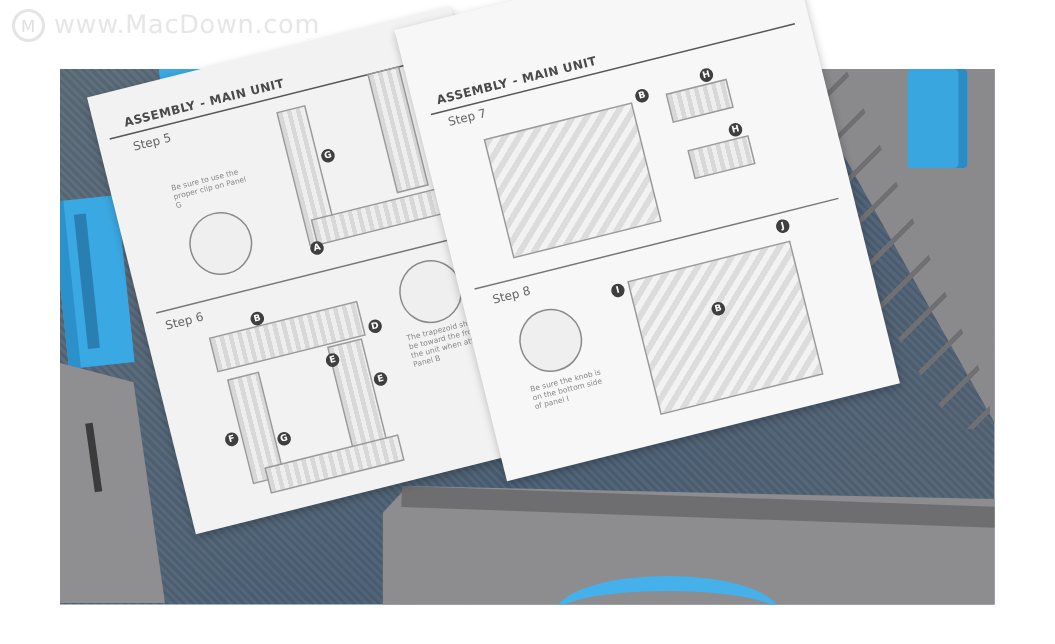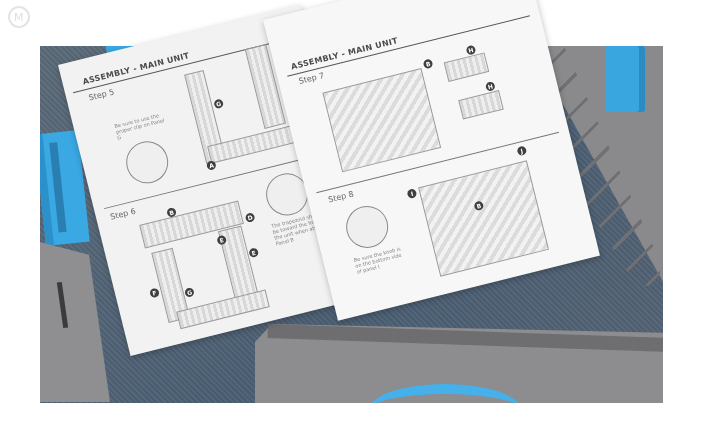--- a/index.html
+++ b/index.html
@@ -38,20 +38,21 @@
   .diagram{position:absolute;border:1px solid #9a9a9a;background:repeating-linear-gradient(90deg,#d8d8d8 0 3px,#eeeeee 3px 6px);}
   .detail-circle{position:absolute;width:40px;height:40px;border:1px solid #8a8a8a;border-radius:50%;background:#efefef;}
   .badge{position:absolute;width:9px;height:9px;border-radius:50%;background:#3f3f3f;color:#fff;font-size:6px;line-height:9px;text-align:center;font-weight:bold;}
   .divider{position:absolute;height:1px;background:#777;}
 </style>
 </head>
 <body>
 
 <div class="watermark">
   <span class="wm-logo">M</span>
+  <span>www.MacDown.com</span>
 </div>
 
 <div class="photo">
   <div class="carpet-tex"></div>
   <div class="grey-panel-right"></div>
   <div class="grey-ribs"></div>
   <div class="blue-clip-right"></div>
   <div class="blue-top"></div>
   <div class="blue-left"></div>
   <div class="grey-left"></div>

